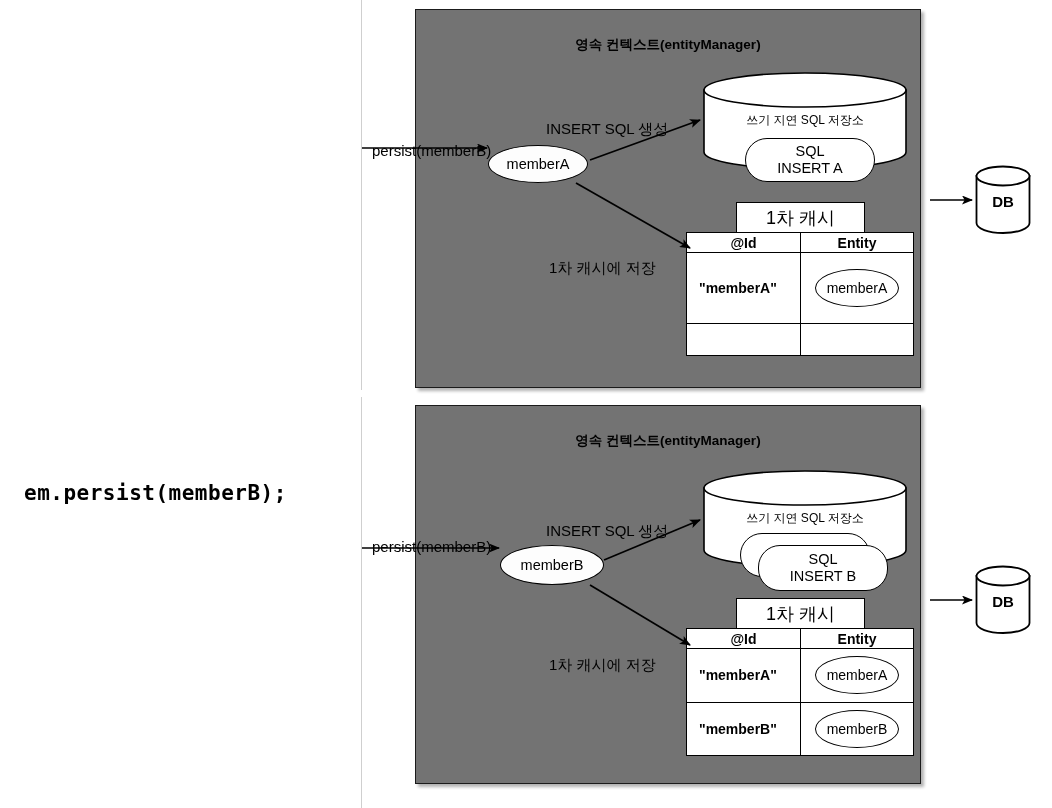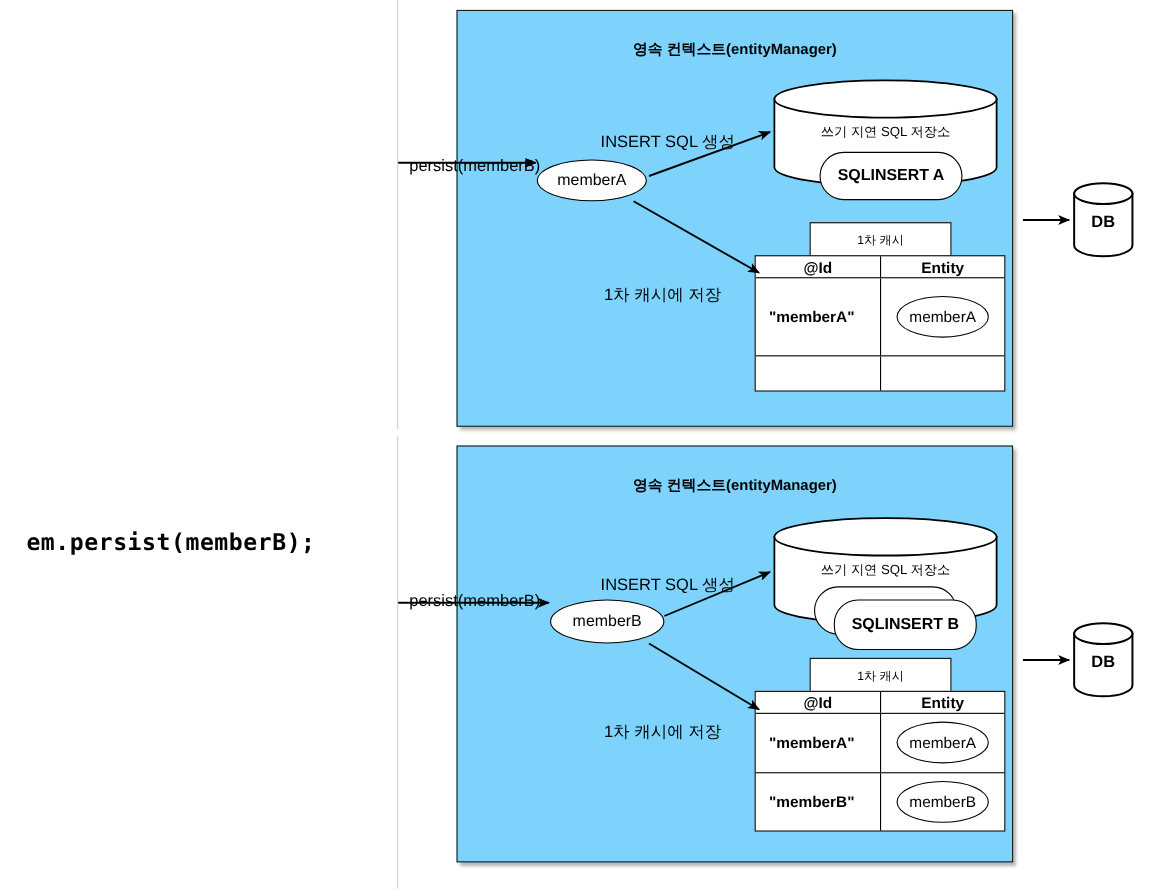--- a/index.html
+++ b/index.html
@@ -42,21 +42,21 @@
     left: 361px;
     width: 1px;
     background: #cfcfcf;
   }
   #divider-top { top: 0px; height: 390px; }
   #divider-bottom { top: 397px; height: 411px; }
 
   
   .panel {
     position: absolute;
-    background: #7dd3fc;
+    background: #737373;
     border: 1.6px solid #1b1b1b;
     box-shadow: 3px 3px 3px rgba(0,0,0,0.30);
     box-sizing: border-box;
     padding-left: 32px;
   }
   #panel-a { left: 415px; top: 9px;  width: 506px; height: 379px; }
   #panel-b { left: 415px; top: 405px; width: 506px; height: 379px; }
 
   .panel-title {
     position: absolute;
@@ -107,40 +107,39 @@
   }
   .cyl .cyl-label.small { font-size: 15px; font-weight: bold; }
 
   
   .pill {
     position: absolute;
     border: 1.6px solid #000;
     border-radius: 22px;
     background: #ffffff;
     display: flex;
-    flex-direction: row;
+    flex-direction: column;
     align-items: center;
     justify-content: center;
     font-size: 14.5px;
     line-height: 1.15;
     box-sizing: border-box;
     color: #000;
-    font-weight: bold;
   }
   .pill.ghost { background: #ffffff; }
 
   
   .cache-tab {
     position: absolute;
     border: 1.4px solid #000;
     background: #ffffff;
     display: flex;
     align-items: center;
     justify-content: center;
-    font-size: 11px;
+    font-size: 18px;
     box-sizing: border-box;
     color: #000;
   }
   .cache-table {
     position: absolute;
     border: 1.6px solid #000;
     background: #ffffff;
     box-sizing: border-box;
     display: flex;
     flex-direction: column;

